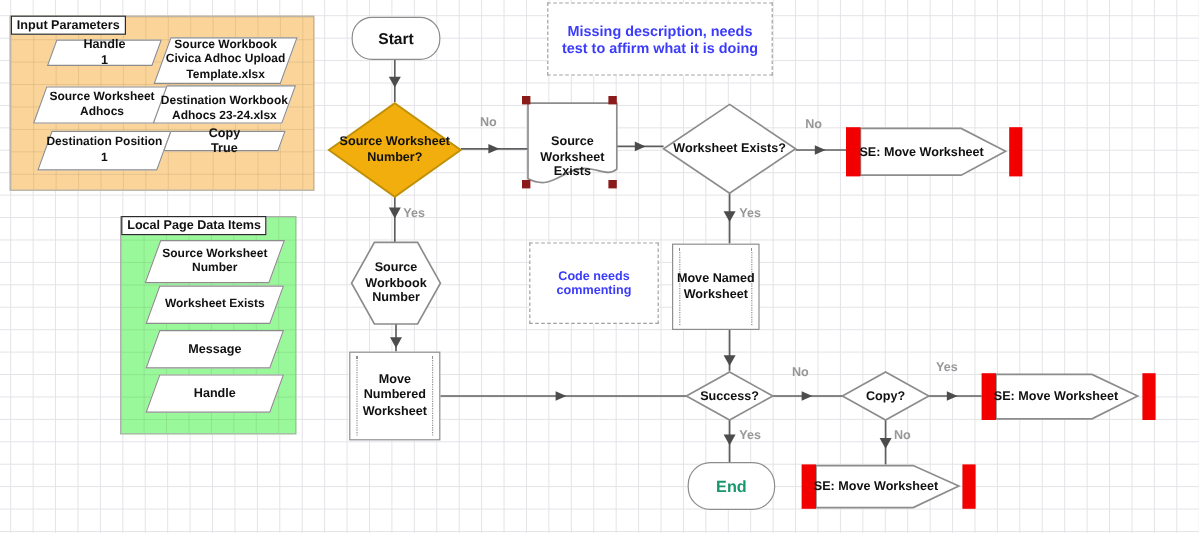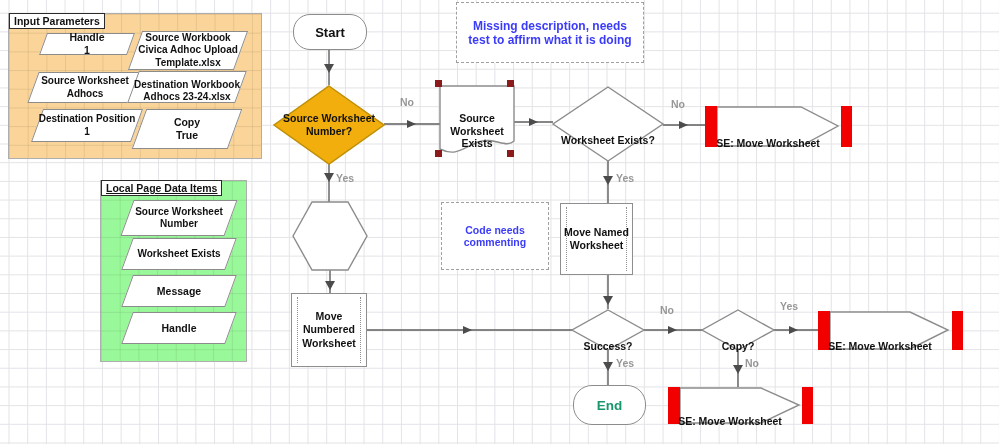--- a/index.html
+++ b/index.html
@@ -33,21 +33,21 @@
     font-size:10.5px;font-weight:bold;color:#111;padding:1px 4px;white-space:nowrap;line-height:12px;}
 
   .para{position:absolute;}
   .para-bg{position:absolute;inset:0;background:#ffffff;border:1px solid var(--shape-border,#8c8c8c);transform:skewX(-20deg);}
   .para-text{position:relative;z-index:1;width:100%;height:100%;display:flex;flex-direction:column;
     align-items:center;justify-content:center;font-size:10.5px;font-weight:bold;color:#111;
     text-align:center;line-height:1.22;}
 
   .stage-text{z-index:3;display:flex;align-items:center;justify-content:center;text-align:center;
     font-size:10.5px;font-weight:bold;color:#111;line-height:1.2;}
-  .nowrap{white-space:nowrap;margin-top:16px;}
+  .nowrap{white-space:nowrap;}
 
   .terminator{z-index:3;background:#fff;border:1.5px solid var(--shape-border,#8c8c8c);
     display:flex;align-items:center;justify-content:center;font-weight:bold;color:#111;}
   .pagebox{z-index:3;background:#fff;border:1.5px solid #8e8e8e;}
   .dots{position:absolute;top:3px;bottom:3px;width:0;border-left:1px dotted #8f8f8f;}
   .dots-l{left:5px;} .dots-r{right:5px;}
   .pagebox-text{position:absolute;inset:0;display:flex;align-items:center;justify-content:center;
     text-align:center;font-size:10.5px;font-weight:bold;color:#111;line-height:1.25;}
 
   .edge-label{z-index:4;font-size:10.5px;font-weight:bold;color:var(--edge-label,#979797);white-space:nowrap;}
@@ -91,31 +91,31 @@
         <span>Adhocs 23-24.xlsx</span>
       </div>
     </div>
     <div class="para" style="left:28px;top:95px;width:100px;height:33px;">
       <div class="para-bg"></div>
       <div class="para-text" style="font-size:10px;">
         <span>Destination Position</span>
         <span>1</span>
       </div>
     </div>
-    <div class="para" style="left:130px;top:95px;width:96px;height:40px;">
+    <div class="para" style="left:130px;top:95px;width:96px;height:17px;">
       <div class="para-bg"></div>
       <div class="para-text">
         <span>Copy</span>
         <span>True</span>
       </div>
     </div>
   </div>
 
   <div class="abs group-box group-green" style="left:100px;top:180px;width:145px;height:180px;">
-    <div class="group-label" style="left:0px;top:-1px;text-decoration:underline;">Local Page Data Items</div>
+    <div class="group-label" style="left:0px;top:-1px;">Local Page Data Items</div>
 
     <div class="para" style="left:26px;top:19px;width:104px;height:36px;">
       <div class="para-bg"></div>
       <div class="para-text" style="font-size:10px;">
         <span>Source Worksheet Number</span>
       </div>
     </div>
     <div class="para" style="left:26px;top:57px;width:104px;height:32px;">
       <div class="para-bg"></div>
       <div class="para-text" style="font-size:10px;">
@@ -222,20 +222,21 @@
   </div>
   <div class="abs pagebox" style="left:291px;top:293px;width:74px;height:72px;">
     <div class="dots dots-l"></div>
     <div class="dots dots-r"></div>
     <div class="pagebox-text">Move Numbered Worksheet</div>
   </div>
 
   <div class="abs stage-text" style="left:279px;top:101px;width:100px;height:48px;">Source Worksheet Number?</div>
   <div class="abs stage-text" style="left:444px;top:108px;width:66px;height:46px;">Source Worksheet Exists</div>
   <div class="abs stage-text nowrap" style="left:556px;top:111px;width:104px;height:26px;">Worksheet Exists?</div>
+  <div class="abs stage-text" style="left:300px;top:204px;width:60px;height:64px;">Source Workbook Number</div>
   <div class="abs stage-text nowrap" style="left:573px;top:320px;width:70px;height:20px;">Success?</div>
   <div class="abs stage-text nowrap" style="left:703px;top:320px;width:70px;height:20px;">Copy?</div>
   <div class="abs stage-text nowrap" style="left:712px;top:108px;width:112px;height:38px;">SE: Move Worksheet</div>
   <div class="abs stage-text nowrap" style="left:824px;top:312px;width:112px;height:37px;">SE: Move Worksheet</div>
   <div class="abs stage-text nowrap" style="left:674px;top:388px;width:112px;height:35px;">SE: Move Worksheet</div>
 
   <div class="abs note" style="left:456px;top:2px;width:188px;height:61px;font-size:12px;padding:2px 8px;box-sizing:border-box;">Missing description, needs test to affirm what it is doing</div>
   <div class="abs note" style="left:441px;top:202px;width:108px;height:68px;font-size:10.5px;padding:2px 8px;box-sizing:border-box;">Code needs commenting</div>
 
   <div class="abs edge-label" style="left:400px;top:96px;">No</div>

